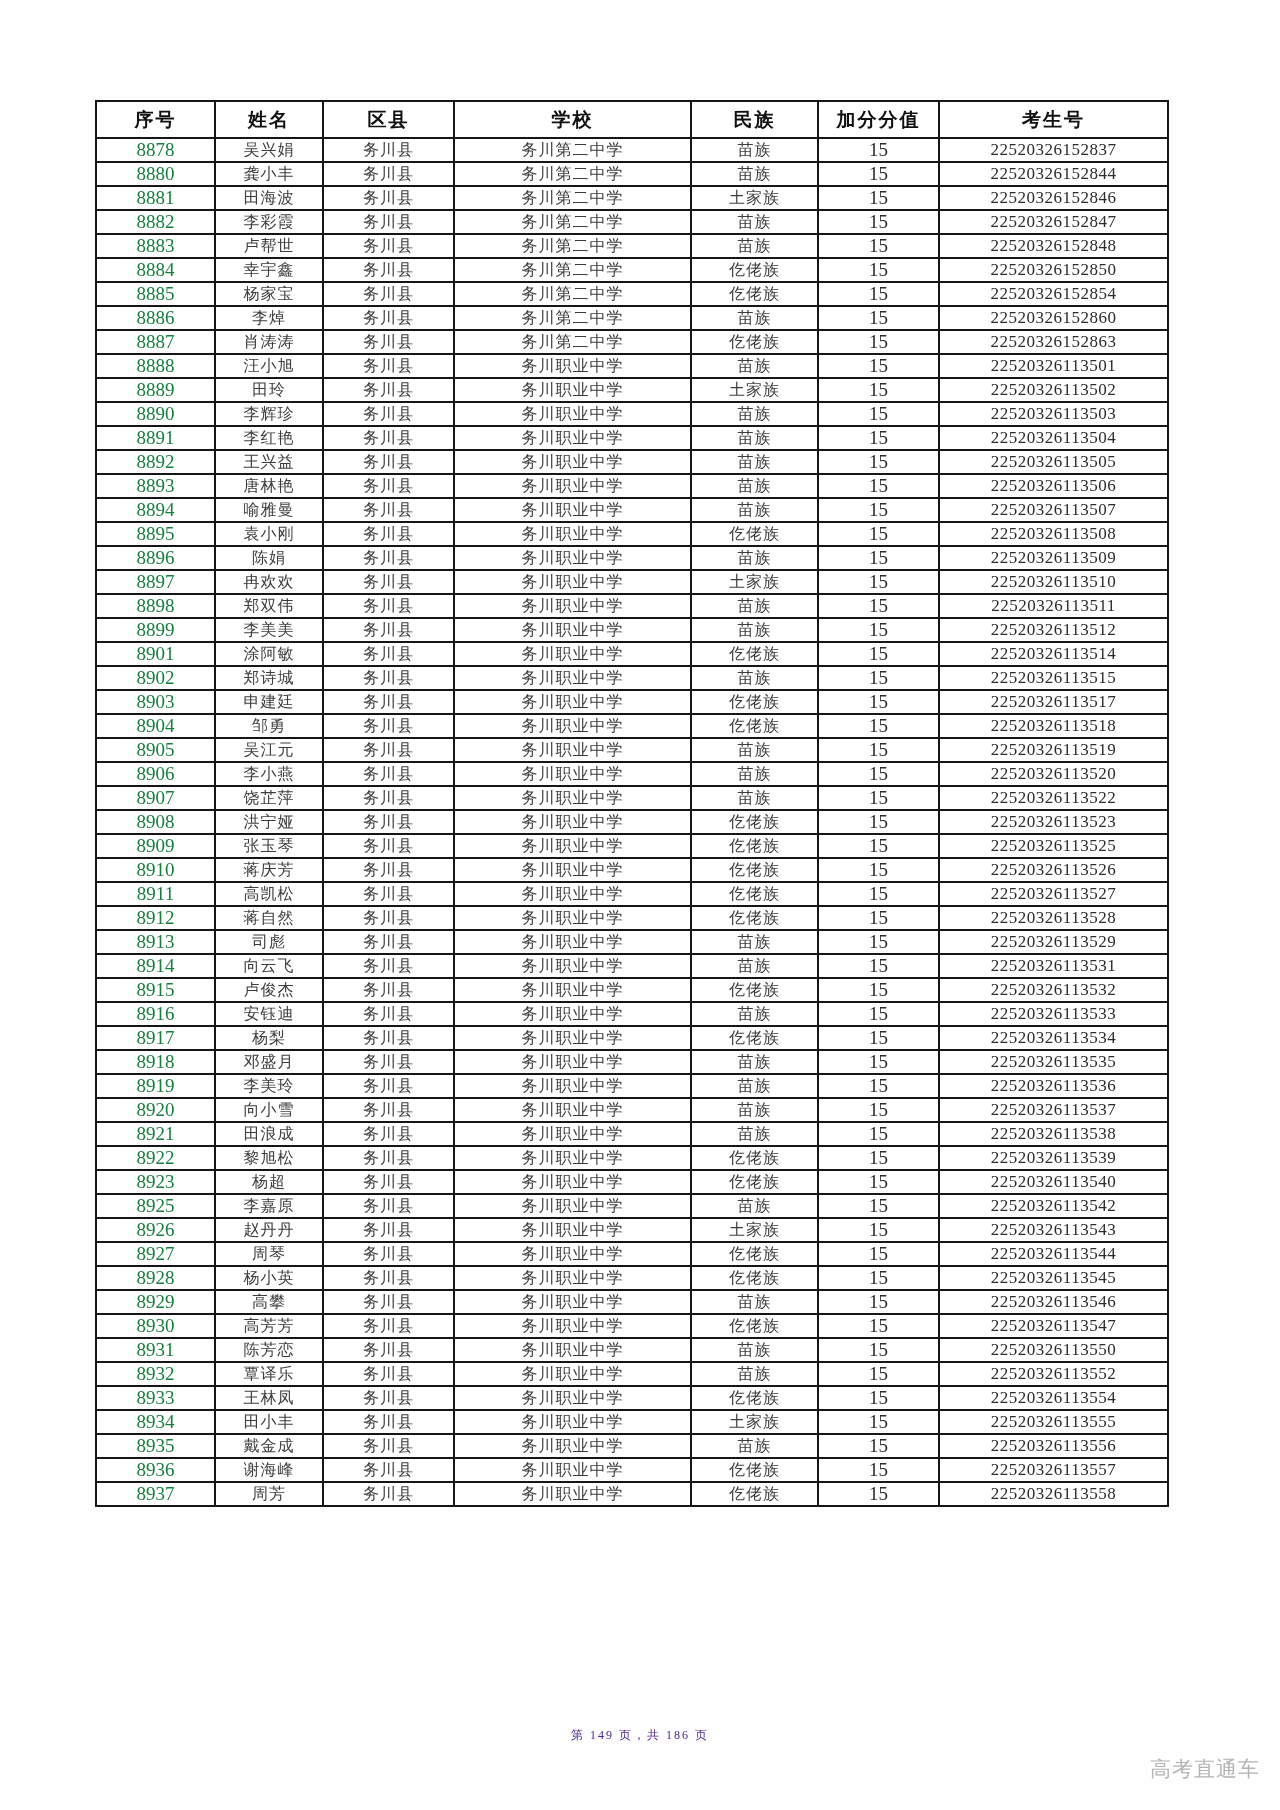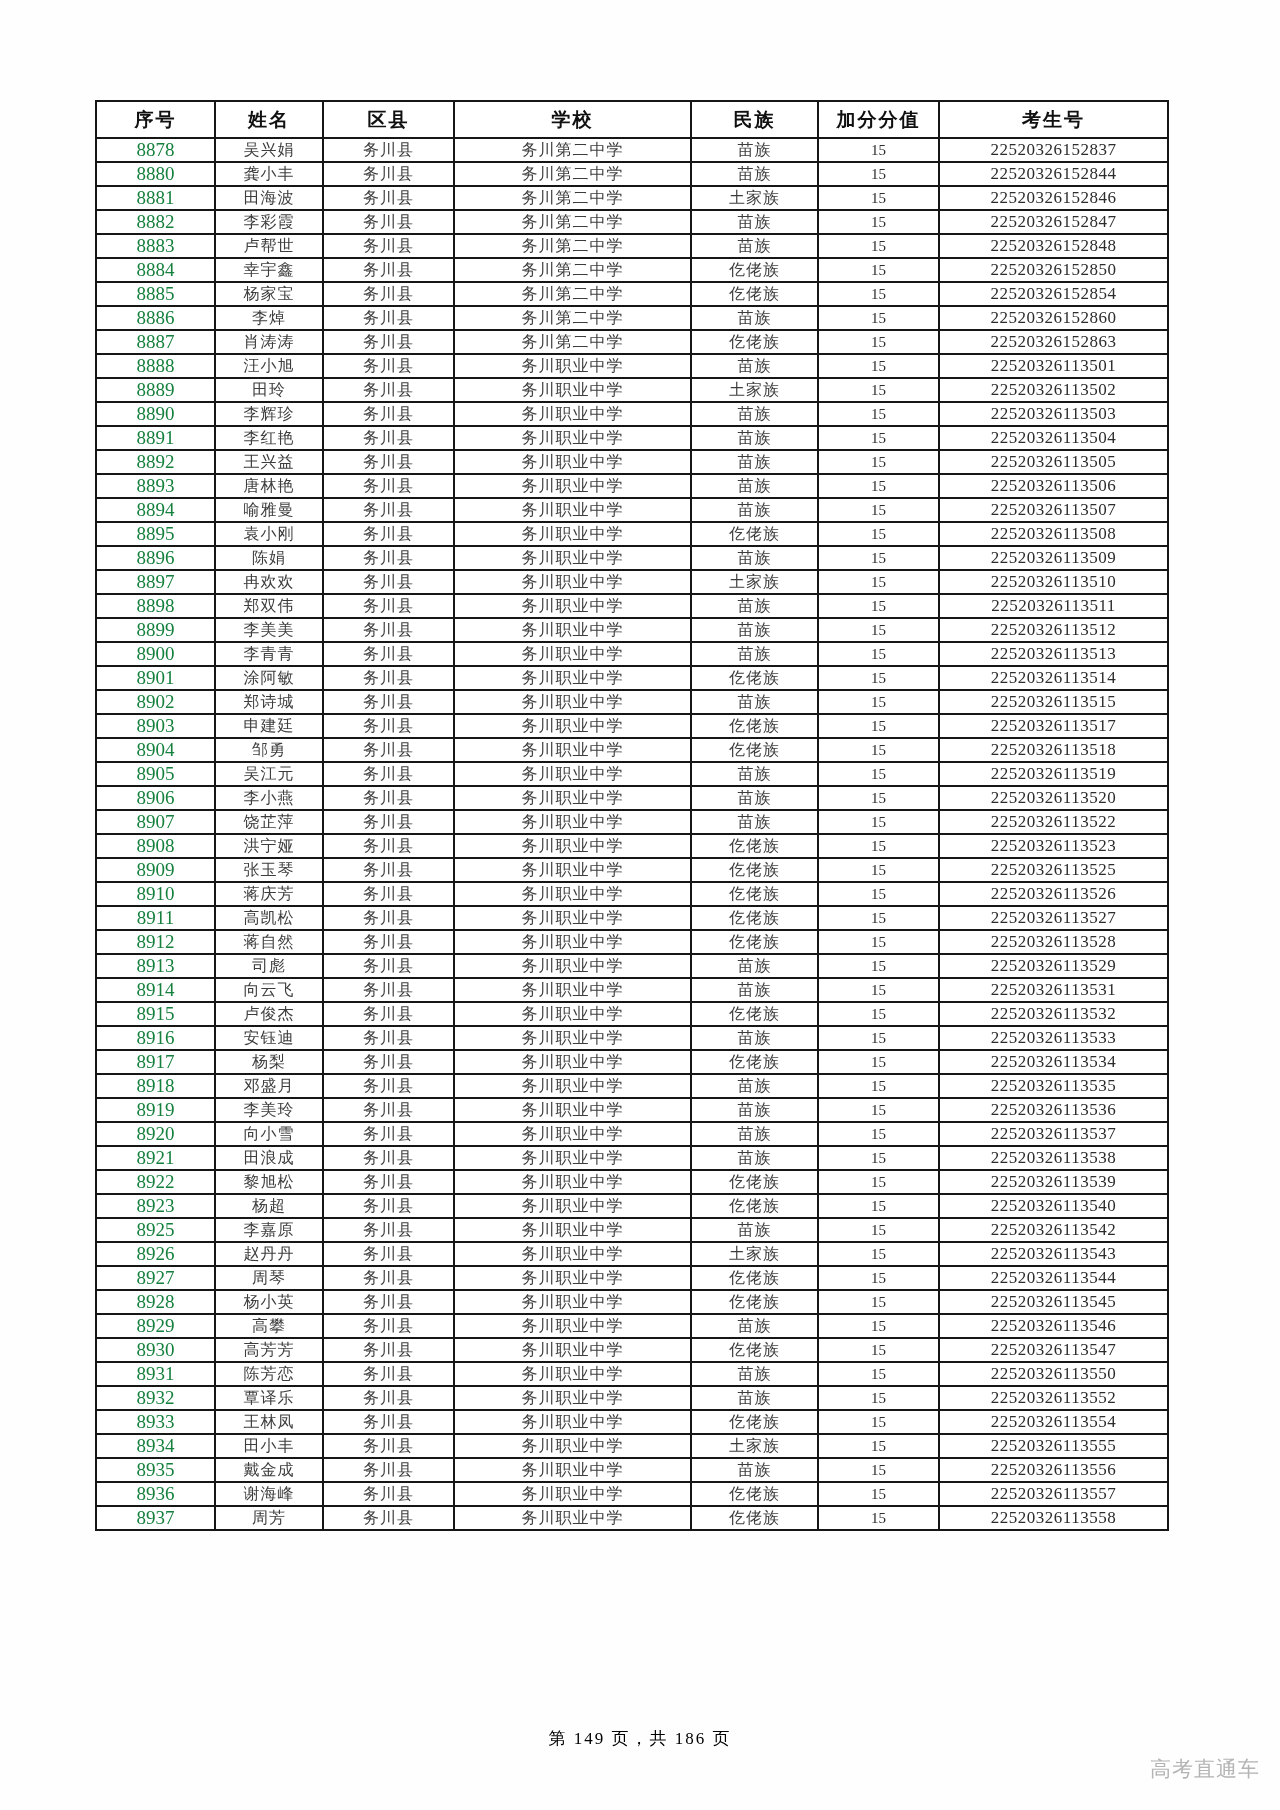--- a/index.html
+++ b/index.html
@@ -41,29 +41,29 @@
     letter-spacing: 2px;
     border-radius: 16px;
   }
   td {
     height: 24px;
     font-size: 16px;
     color: #3d3d3d;
     letter-spacing: 1px;
   }
   td.col-0 { font-size: 19px; color: #15803d; letter-spacing: 0; }
-  td.col-5 { font-size: 15px; color: #2c2c2c; letter-spacing: 0; }
+  td.col-5 { font-size: 19px; color: #2c2c2c; letter-spacing: 0; }
   td.col-6 { font-size: 17px; color: #2c2c2c; letter-spacing: 0.5px; border-radius: 6px; }
   .footer-page {
     position: absolute;
     top: 1727px; left: 0;
     width: 100%;
     text-align: center;
-    font-size: 17px;
-    color: #000000;
+    font-size: 12px;
+    color: #4c1d95;
     letter-spacing: 2px;
   }
   .watermark {
     position: absolute;
     top: 1755px; right: 20px;
     font-size: 21px;
     color: #b4b4b4;
     letter-spacing: 1px;
     font-family: "Liberation Sans", "DejaVu Sans", sans-serif;
   }
@@ -278,29 +278,20 @@
         <tr>
           <td class="col-0">8899</td>
           <td class="col-1">李美美</td>
           <td class="col-2">务川县</td>
           <td class="col-3">务川职业中学</td>
           <td class="col-4">苗族</td>
           <td class="col-5">15</td>
           <td class="col-6">22520326113512</td>
         </tr>
         <tr>
-          <td class="col-0">8900</td>
-          <td class="col-1">李青青</td>
-          <td class="col-2">务川县</td>
-          <td class="col-3">务川职业中学</td>
-          <td class="col-4">苗族</td>
-          <td class="col-5">15</td>
-          <td class="col-6">22520326113513</td>
-        </tr>
-        <tr>
           <td class="col-0">8901</td>
           <td class="col-1">涂阿敏</td>
           <td class="col-2">务川县</td>
           <td class="col-3">务川职业中学</td>
           <td class="col-4">仡佬族</td>
           <td class="col-5">15</td>
           <td class="col-6">22520326113514</td>
         </tr>
         <tr>
           <td class="col-0">8902</td>

